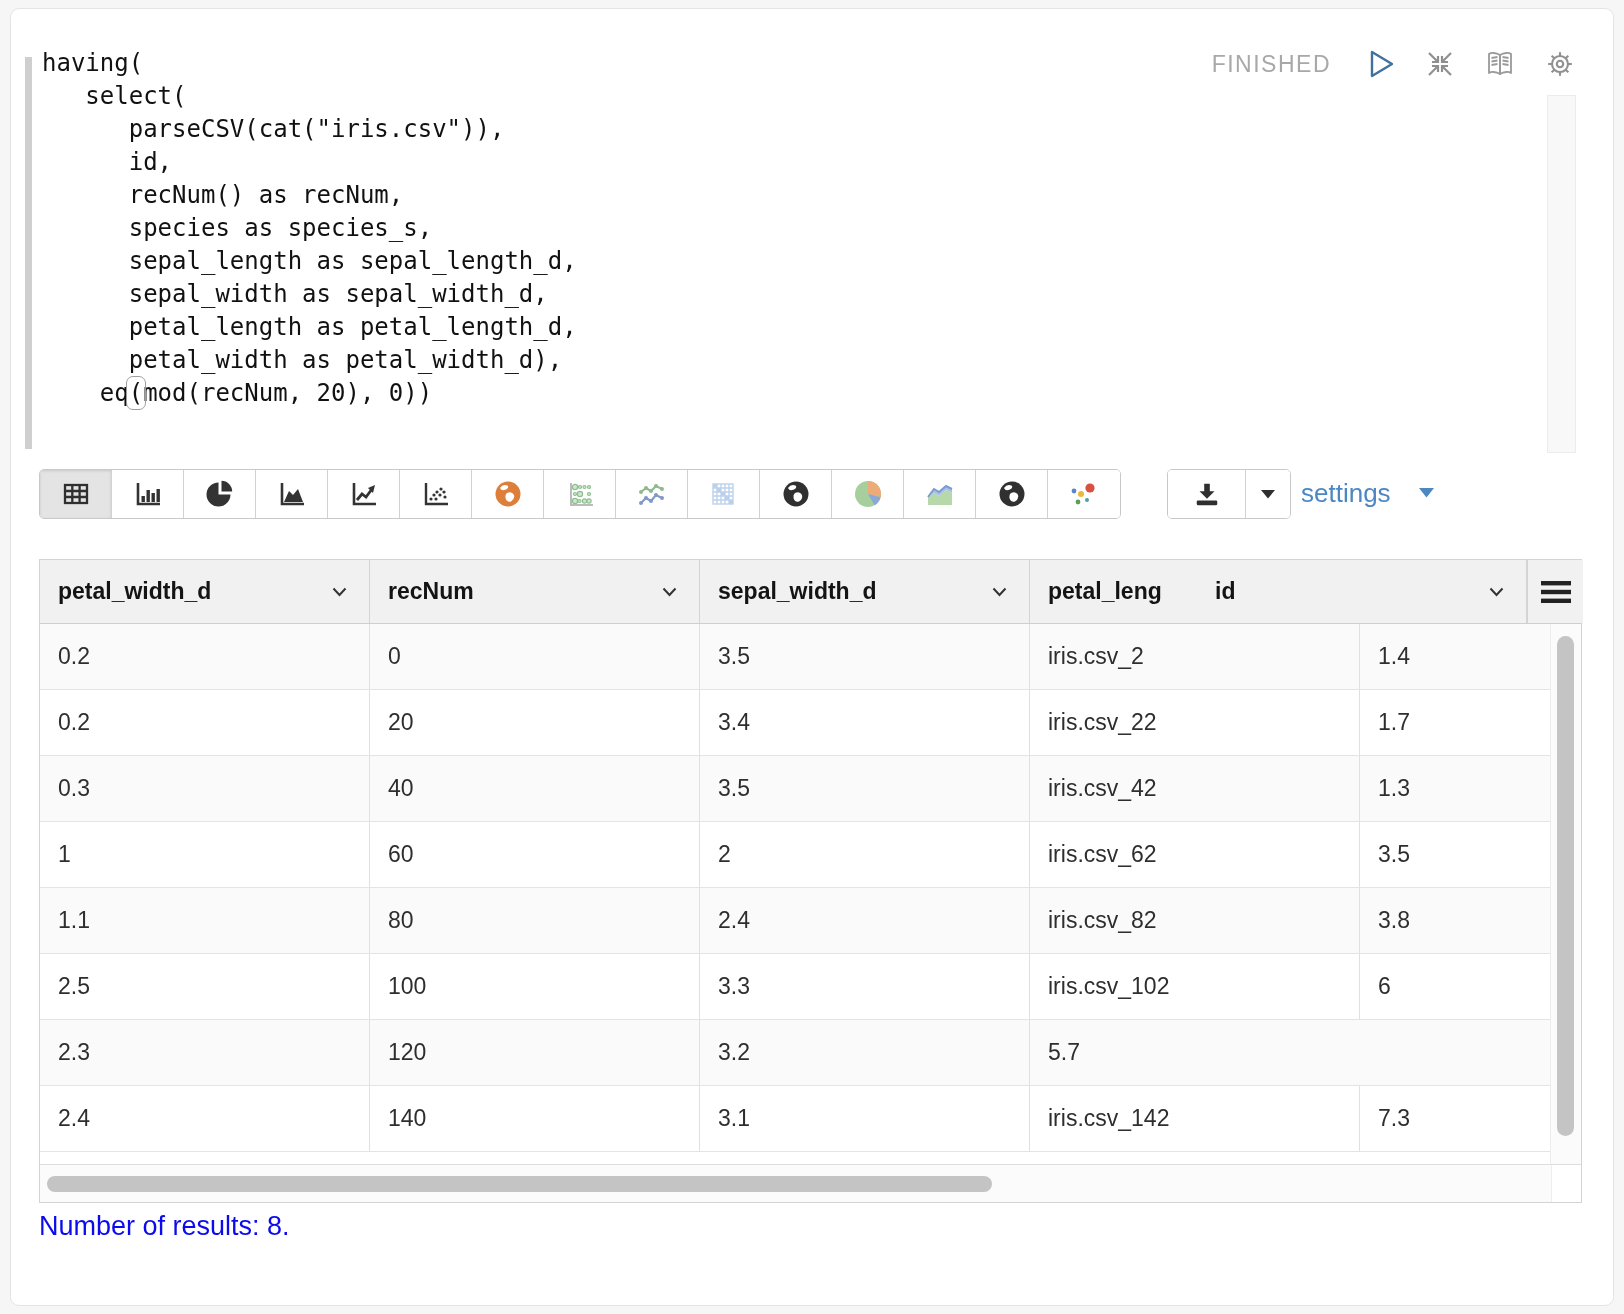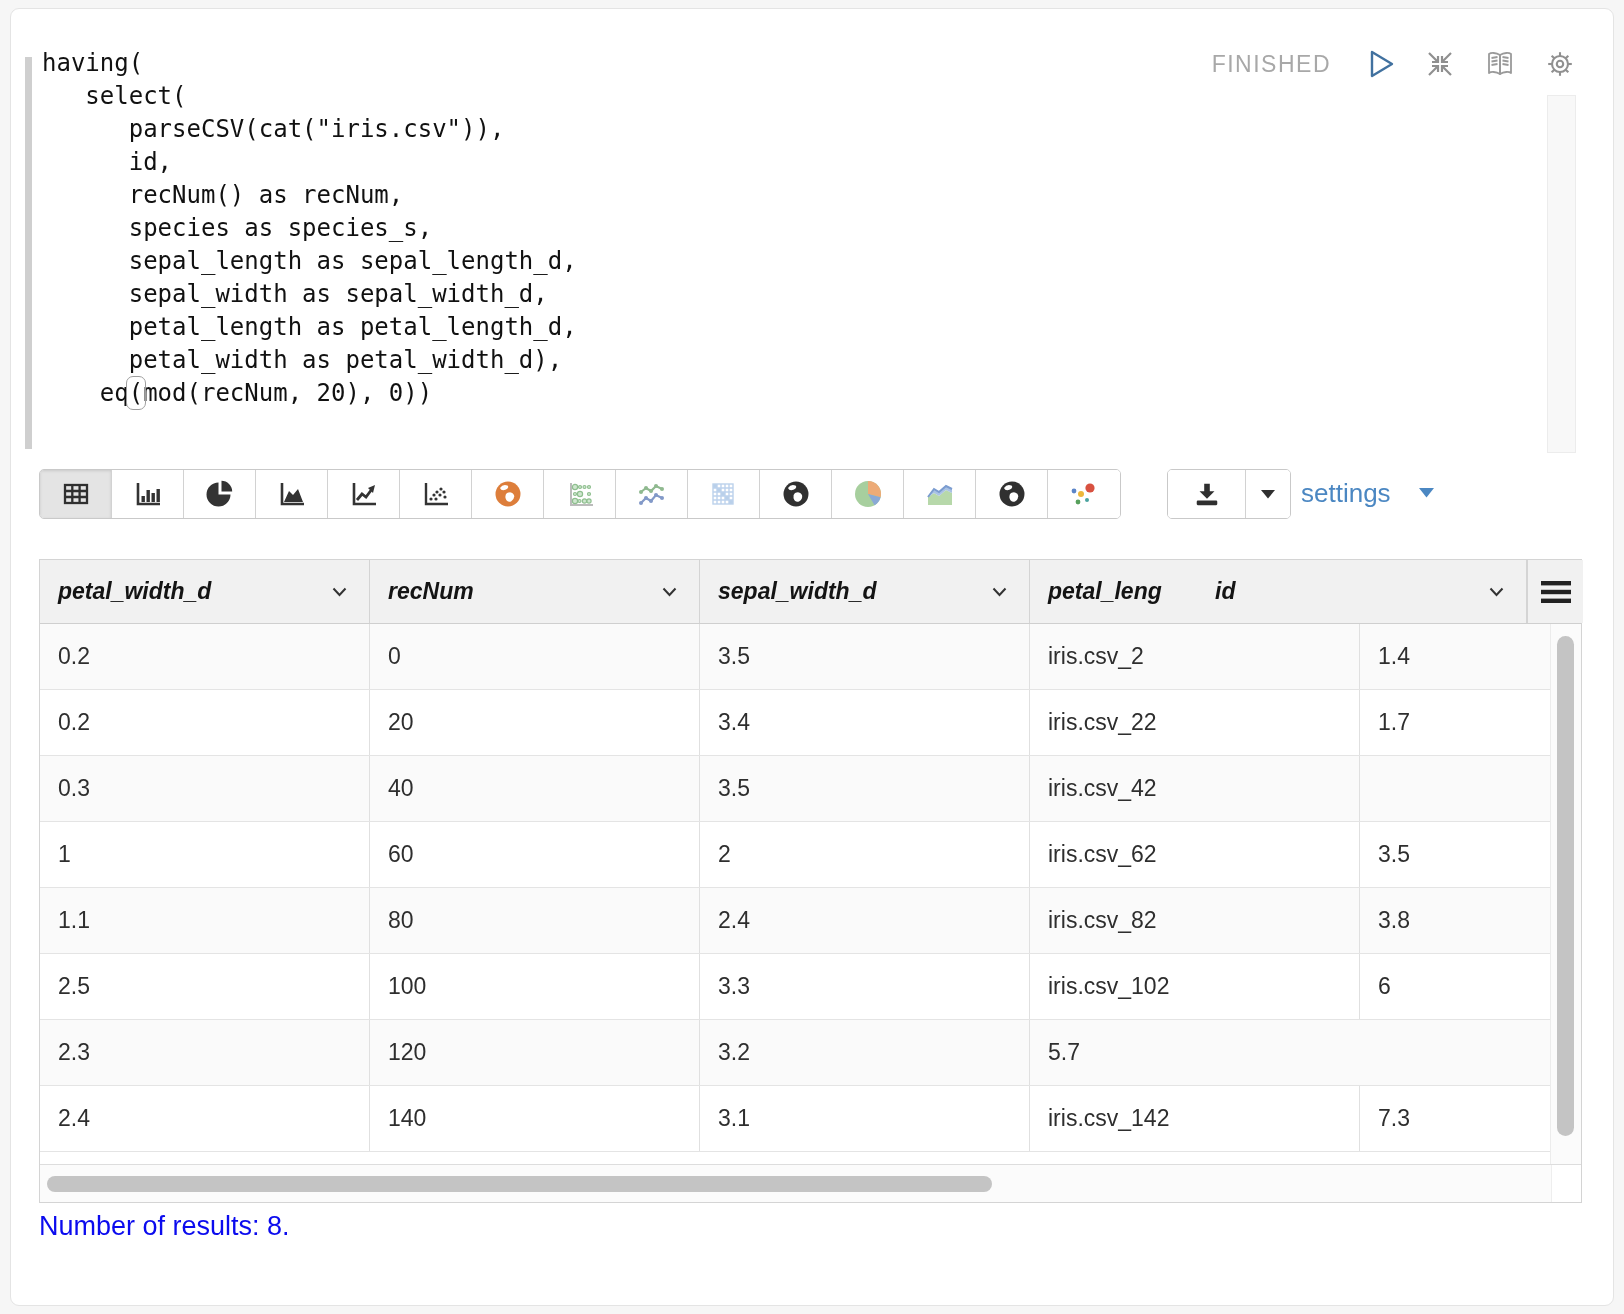--- a/index.html
+++ b/index.html
@@ -37,21 +37,21 @@
   .dl-caret { width:44px; height:48px; border:none; background:#fff;
               display:flex; align-items:center; justify-content:center; cursor:pointer; }
   .settings-link { position:absolute; left:1262px; top:0; height:52px; display:flex; align-items:center;
                    gap:28px; color:#4b87c2; font-size:26px; text-decoration:none; cursor:pointer; }
 
   
   .table-wrap { position:absolute; left:28px; top:550px; width:1543px; border:1px solid #d4d4d4; background:#fff; }
   .thead { display:flex; height:64px; background:#f1f1f1; border-bottom:1px solid #cfcfcf; }
   .th { position:relative; width:330px; flex:0 0 330px; border-right:1px solid #d4d4d4;
         display:flex; align-items:center; padding-left:18px;
-        font-weight:700; font-size:23px; color:#141414; overflow:hidden; white-space:nowrap; cursor:pointer;font-style:italic; }
+        font-weight:700; font-size:23px; color:#141414; overflow:hidden; white-space:nowrap; cursor:pointer; }
   .th.last { width:167px; flex:0 0 167px; border-right:none; }
   .th .chev { position:absolute; right:22px; top:50%; margin-top:-5px; }
   .th-corner { width:56px; flex:0 0 56px; background:#f1f1f1; border-left:1px solid #d4d4d4;
                display:flex; align-items:center; justify-content:center; cursor:pointer; }
   .tbody { position:relative; height:540px; overflow:hidden; }
   .trow { display:flex; width:1512px; height:66px; border-bottom:1px solid #e4e4e4; background:#fff; }
   .trow:nth-child(odd) { background:#fafafa; }
   .td { width:330px; flex:0 0 330px; border-right:1px solid #e0e0e0; display:flex; align-items:center;
         padding-left:18px; font-size:23px; color:#2e2e2e; overflow:hidden; white-space:nowrap;text-align:right; }
   .td.last { width:192px; flex:0 0 192px; border-right:none; }
@@ -368,20 +368,21 @@
         <div class="td">20</div>
         <div class="td">3.4</div>
         <div class="td">iris.csv_22</div>
         <div class="td last">1.7</div>
       </div>
       <div class="trow">
         <div class="td">0.3</div>
         <div class="td">40</div>
         <div class="td">3.5</div>
         <div class="td">iris.csv_42</div>
+        <div class="td last">1.3</div>
       </div>
       <div class="trow">
         <div class="td">1</div>
         <div class="td">60</div>
         <div class="td">2</div>
         <div class="td">iris.csv_62</div>
         <div class="td last">3.5</div>
       </div>
       <div class="trow">
         <div class="td">1.1</div>

